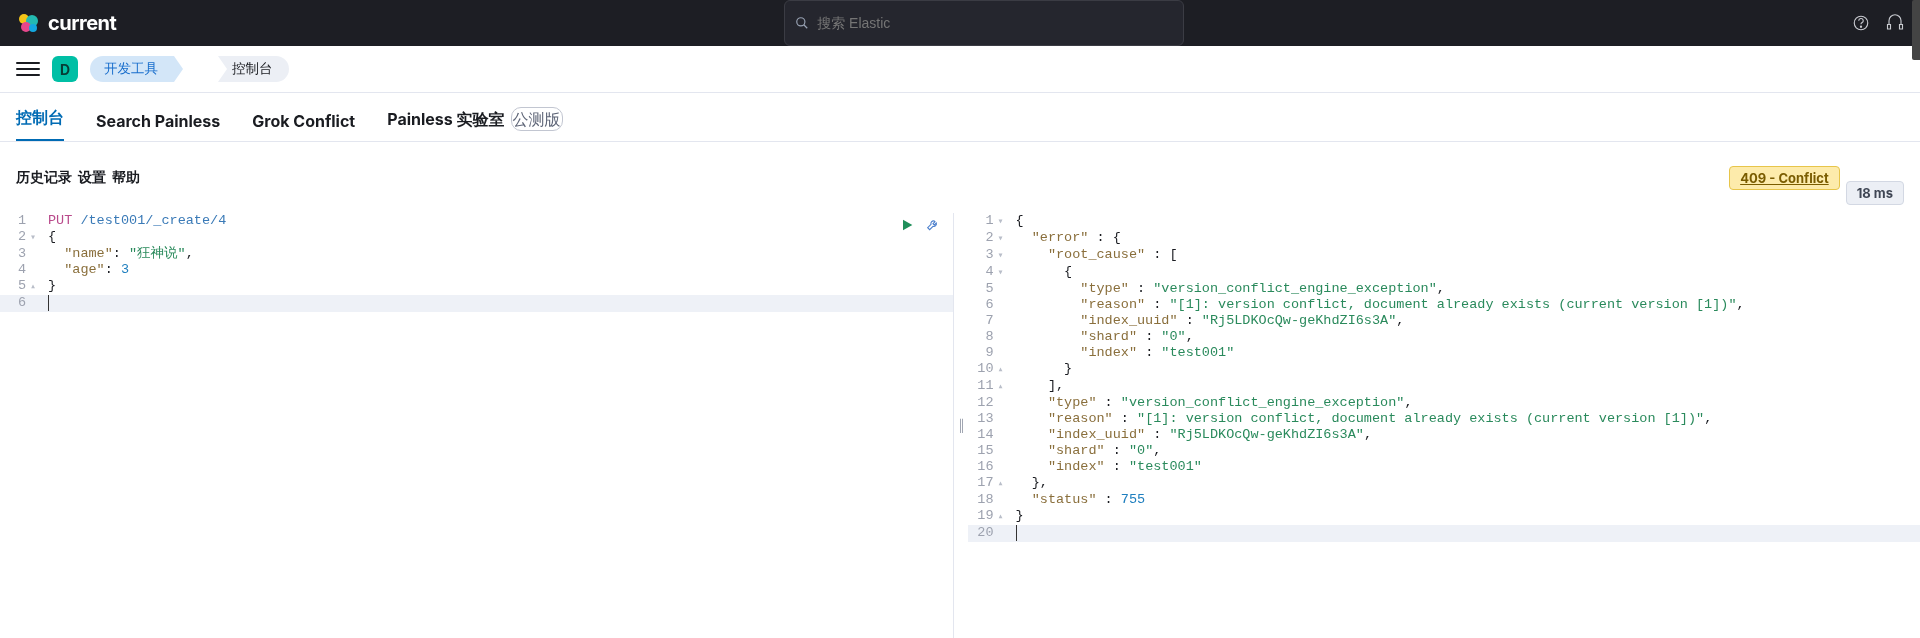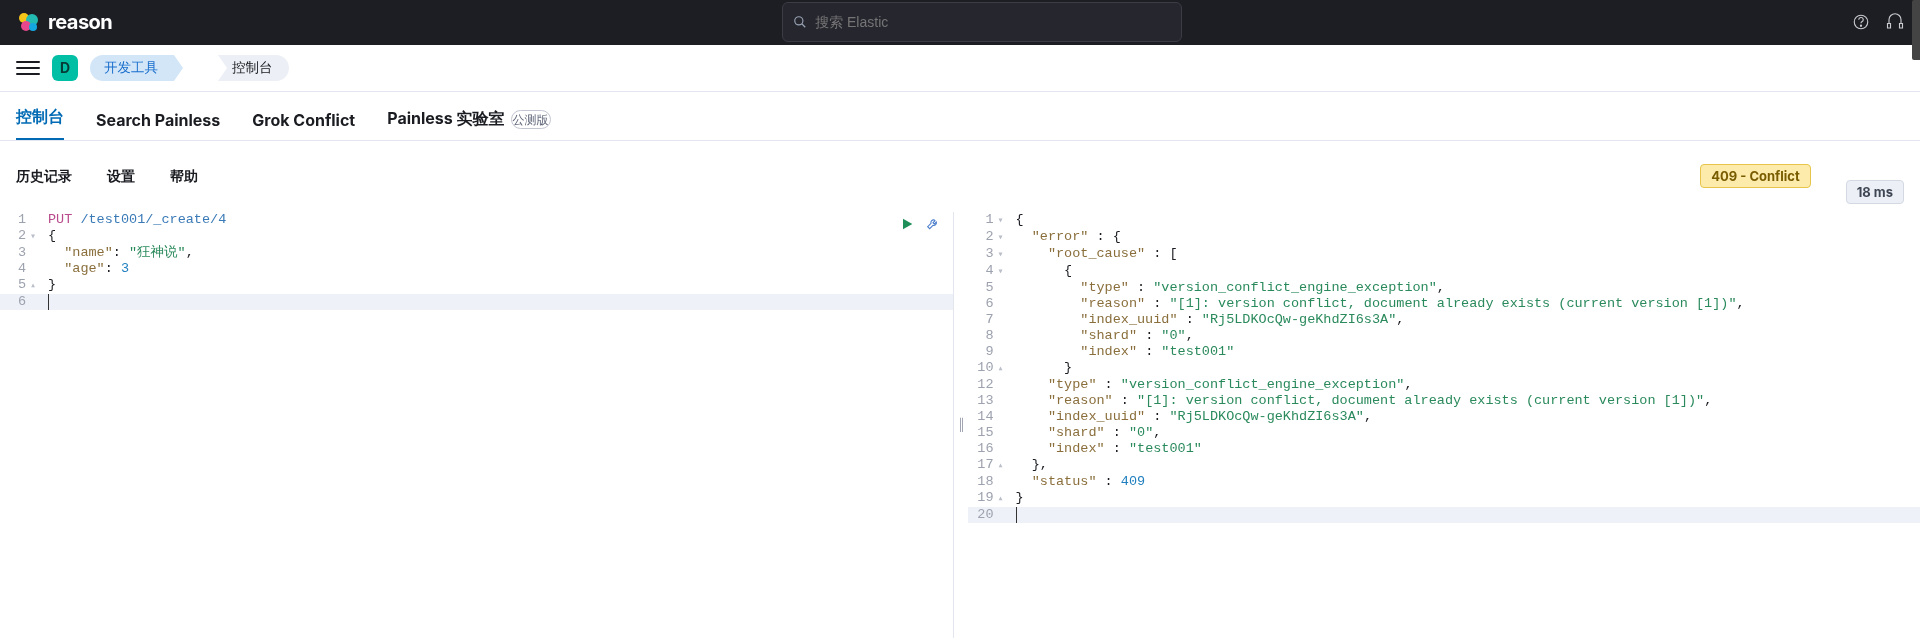--- a/index.html
+++ b/index.html
@@ -1,44 +1,44 @@
 <!DOCTYPE html>
 <html><head>
 <meta charset="utf-8">
 <style>
   * { box-sizing: border-box; margin: 0; padding: 0; }
   html, body { height: 100%; font-family: Inter, "Helvetica Neue", Arial, sans-serif; font-size: 14px; color: #1a1c21; background: #fff; }
   .topbar { display: flex; align-items: center; background: #1d1e24; color: #fff; height: 48px; padding: 0 16px; gap: 16px; }
   .logo-wrap { display: flex; align-items: center; gap: 8px; }
   .logo-text { font-size: 20px; font-weight: 700; letter-spacing: -0.5px; }
   .search-wrap { flex: 1; display: flex; justify-content: center; }
-  .search-box { display: flex; align-items: center; width: 400px; background: #25262e; border: 1px solid #3b3c44; border-radius: 6px; height: 40px; padding: 0 10px; color: #98a2b3; font-size: 14px; gap: 8px; }
+  .search-box { display: flex; align-items: center; width: 400px; background: #25262e; border: 1px solid #3b3c44; border-radius: 6px; height: 46px; padding: 0 10px; color: #98a2b3; font-size: 14px; gap: 8px; }
   .search-box input { flex: 1; background: transparent; border: none; outline: none; color: #fff; font-size: 14px; }
   .topbar-right { display: flex; align-items: center; gap: 16px; }
   .top-icon { width: 18px; height: 18px; stroke: #c9cbd1; fill: none; stroke-width: 1.5; }
 
   .secondbar { display: flex; align-items: center; gap: 12px; padding: 10px 16px; border-bottom: 1px solid #e3e6ef; }
   .menu-btn { width: 24px; display: flex; flex-direction: column; gap: 4px; }
   .menu-btn span { height: 2px; background: #1a1c21; border-radius: 1px; }
   .space-badge { background: #00bfa5; color: #063c36; font-weight: 700; width: 26px; height: 26px; border-radius: 6px; display: flex; align-items: center; justify-content: center; font-size: 14px; }
   .breadcrumbs { display: flex; align-items: center; gap: 44px; }
   .crumb { position: relative; padding: 4px 16px 4px 14px; font-size: 13.5px; }
   .crumb.first { background: #d3e6f8; color: #1a6fcc; border-radius: 14px 0 0 14px; }
   .crumb.last { background: #eceff5; border-radius: 0 14px 14px 0; }
   .crumb.first::after { content: ""; position: absolute; right: -9px; top: 0; border-top: 13px solid transparent; border-bottom: 13px solid transparent; border-left: 9px solid #d3e6f8; z-index: 2; }
   .crumb.last::before { content: ""; position: absolute; left: 0; top: 0; border-top: 13px solid transparent; border-bottom: 13px solid transparent; border-left: 9px solid #fff; }
 
   .tabs { display: flex; align-items: flex-end; gap: 32px; padding: 14px 16px 0 16px; border-bottom: 1px solid #e3e6ef; }
   .tab { padding-bottom: 10px; font-weight: 700; font-size: 16px; color: #1a1c21; cursor: pointer; }
   .tab.active { color: #006bb4; border-bottom: 2px solid #006bb4; }
-  .tab .beta { font-weight: 400; font-size: 12px; border: 1px solid #c2c6d1; border-radius: 10px; padding: 1px 1px; margin-left: 6px; color: #5f6678; }
-
-  .toolbar { display: flex; align-items: center; padding: 8px 16px; gap: 35px; font-size: 14px; font-weight: 700; }
+  .tab .beta { font-weight: 400; font-size: 16px; border: 1px solid #c2c6d1; border-radius: 10px; padding: 1px 1px; margin-left: 6px; color: #5f6678; }
+
+  .toolbar { display: flex; align-items: center; padding: 8px 16px; gap: 6px; font-size: 14px; font-weight: 700; }
   .toolbar .spacer { flex: 1; }
-  .badge-status { background: #fdebab; border: 1px solid #e7c54a; color: #7a5c00; font-weight: 700; border-radius: 4px; padding: 3px 10px; font-size: 13px; }
+  .badge-status { background: #fdebab; border: 1px solid #e7c54a; color: #7a5c00; font-weight: 700; border-radius: 4px; padding: 3px 10px; font-size: 13px; text-decoration: underline; }
   .badge-time { background: #eceff5; border: 1px solid #d3d8e3; border-radius: 4px; padding: 3px 10px; font-size: 13px; color: #3f4654; margin-top: 31px; }
 
   .panes { display: flex; height: calc(100% - 48px - 47px - 46px - 38px); }
   .pane { flex: 1; position: relative; overflow: auto; }
   .pane-left { border-right: 1px solid #e3e6ef; }
   .divider-grip { width: 14px; display: flex; align-items: center; justify-content: center; cursor: col-resize; color: #9aa0ad; user-select: none; font-size: 12px; letter-spacing: -2px; }
 
   .code { font-family: Menlo, Consolas, "Courier New", monospace; font-size: 13.5px; line-height: 16px; }
   .gutter { width: 44px; text-align: right; color: #9da2af; padding-right: 8px; user-select: none; }
   .coderow { display: flex; }
@@ -64,21 +64,21 @@
 <div class="root">
 
   <div class="topbar">
     <div class="logo-wrap">
       <svg width="24" height="24" viewBox="0 0 24 24">
         <circle cx="8" cy="8" r="5" fill="#f5c518"></circle>
         <circle cx="16" cy="10" r="6" fill="#23bab1"></circle>
         <circle cx="10" cy="16" r="5" fill="#e7478c"></circle>
         <circle cx="17" cy="17" r="4" fill="#14a7df"></circle>
       </svg>
-      <span class="logo-text">reason</span>
+      <span class="logo-text">current</span>
     </div>
     <div class="search-wrap">
       <div class="search-box">
         <svg width="14" height="14" viewBox="0 0 24 24">
             <circle cx="10" cy="10" r="7" stroke="#98a2b3" stroke-width="2" fill="none"></circle>
             <line x1="15" y1="15" x2="21" y2="21" stroke="#98a2b3" stroke-width="2"></line>
           </svg>
         <input type="text" placeholder="搜索 Elastic" style="">
       </div>
     </div>
@@ -198,20 +198,24 @@
           </div>
           <div class="coderow">
             <div class="gutter">9<span class="fold"></span></div>
             <div class="content"><span>        </span><span class="kw-key">"index"</span><span> : </span><span class="kw-str">"test001"</span></div>
           </div>
           <div class="coderow">
             <div class="gutter">10<span class="fold">▴</span></div>
             <div class="content"><span>      }</span></div>
           </div>
           <div class="coderow">
+            <div class="gutter">11<span class="fold">▴</span></div>
+            <div class="content"><span>    ],</span></div>
+          </div>
+          <div class="coderow">
             <div class="gutter">12<span class="fold"></span></div>
             <div class="content"><span>    </span><span class="kw-key">"type"</span><span> : </span><span class="kw-str">"version_conflict_engine_exception"</span><span>,</span></div>
           </div>
           <div class="coderow">
             <div class="gutter">13<span class="fold"></span></div>
             <div class="content"><span>    </span><span class="kw-key">"reason"</span><span> : </span><span class="kw-str">"[1]: version conflict, document already exists (current version [1])"</span><span>,</span></div>
           </div>
           <div class="coderow">
             <div class="gutter">14<span class="fold"></span></div>
             <div class="content"><span>    </span><span class="kw-key">"index_uuid"</span><span> : </span><span class="kw-str">"Rj5LDKOcQw-geKhdZI6s3A"</span><span>,</span></div>
@@ -223,21 +227,21 @@
           <div class="coderow">
             <div class="gutter">16<span class="fold"></span></div>
             <div class="content"><span>    </span><span class="kw-key">"index"</span><span> : </span><span class="kw-str">"test001"</span></div>
           </div>
           <div class="coderow">
             <div class="gutter">17<span class="fold">▴</span></div>
             <div class="content"><span>  },</span></div>
           </div>
           <div class="coderow">
             <div class="gutter">18<span class="fold"></span></div>
-            <div class="content"><span>  </span><span class="kw-key">"status"</span><span> : </span><span class="kw-num">409</span></div>
+            <div class="content"><span>  </span><span class="kw-key">"status"</span><span> : </span><span class="kw-num">755</span></div>
           </div>
           <div class="coderow">
             <div class="gutter">19<span class="fold">▴</span></div>
             <div class="content"><span>}</span></div>
           </div>
           <div class="coderow cursor-line">
             <div class="gutter">20<span class="fold"></span></div>
             <div class="content"><span class="cursor-caret"></span></div>
           </div>
         </div>

